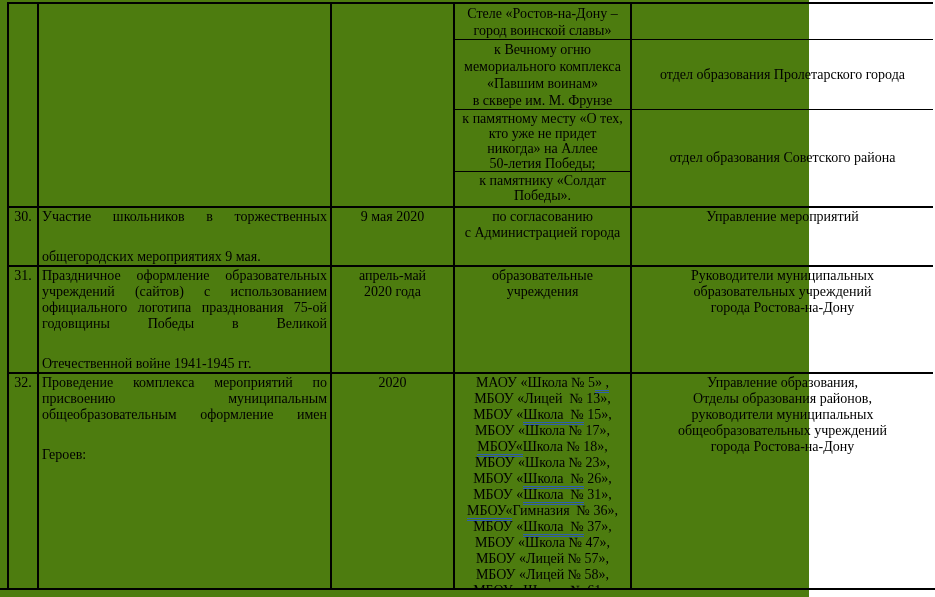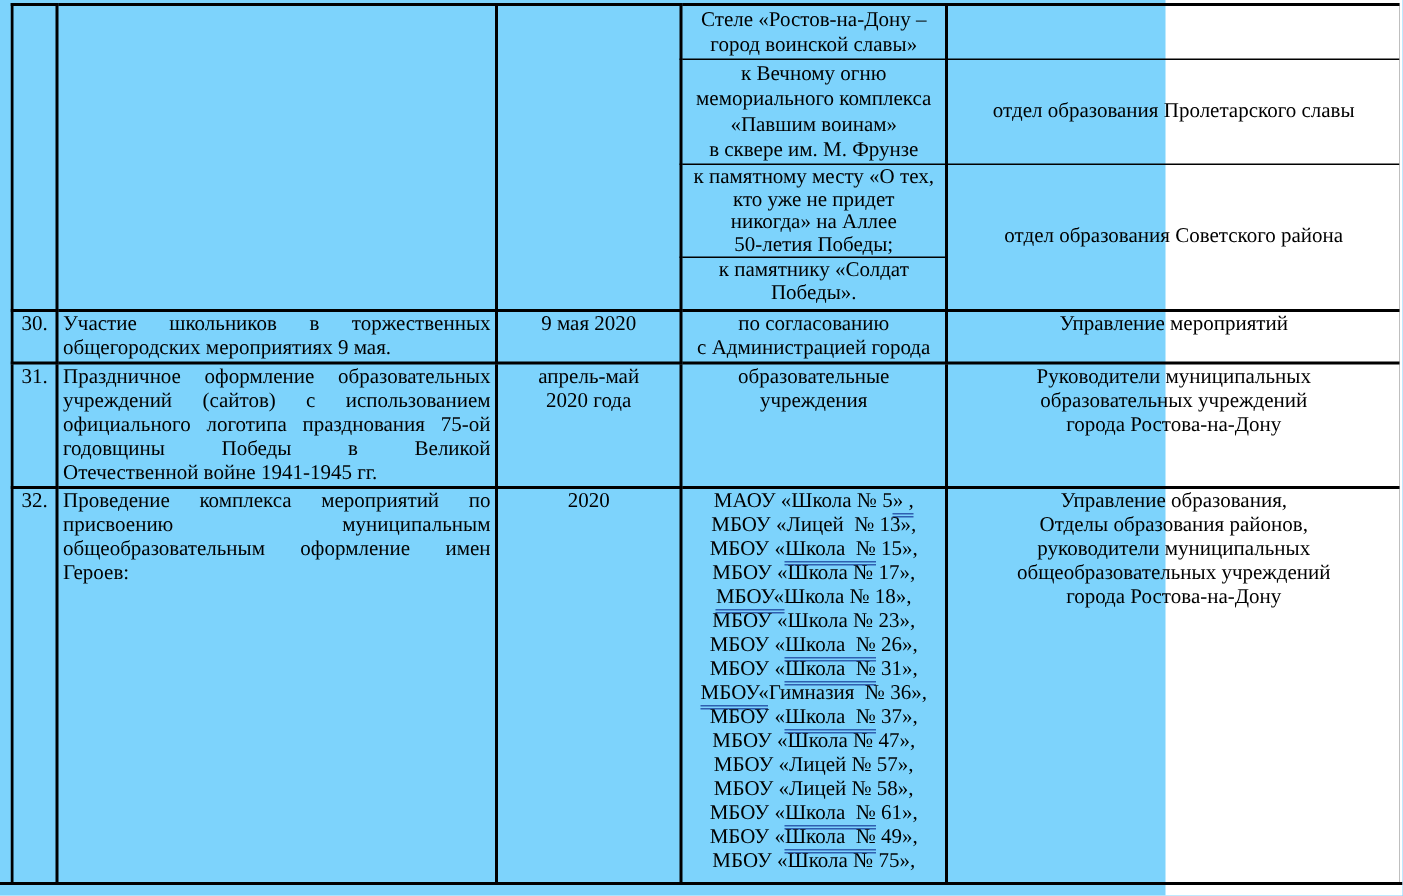--- a/index.html
+++ b/index.html
@@ -4,21 +4,21 @@
 <style>
   html, body { margin: 0; padding: 0; }
   body {
     width: 935px; height: 597px;
     background: #ffffff;
     font-family: "Liberation Serif", "DejaVu Serif", serif;
     color: #000;
     overflow: hidden;
     position: relative;
   }
-  .page { position: relative; width: 777px; height: 597px; background: #7dd3fc; }
+  .page { position: relative; width: 777px; height: 597px; background: #4d7c0f; padding-left: 32px; }
   .table-wrap {
     position: absolute; left: 7px; top: 2px;
     width: 926px; height: 586px;
     overflow: hidden;
   }
   table.doc {
     border-collapse: collapse;
     table-layout: fixed;
     width: 926px;
   }
@@ -31,21 +31,21 @@
     overflow: hidden;
   }
   .bt1 { border-top-width: 1px; margin-top: 20px; }
   .bb1 { border-bottom-width: 1px; }
   .center { text-align: center; white-space: pre-line; }
   .vmid { vertical-align: middle; }
   .num { text-align: center; }
   .lh15 { line-height: 15px; }
   .lh17 { line-height: 17px; }
   .jlines div { text-align: justify; text-align-last: justify; }
-  .jlines div:last-child { text-align: left; text-align-last: left; }
+  .jlines div:last-child { text-align: left; text-align-last: left; margin-top: 24px; }
   .schools div { text-align: center; }
   .u { border-bottom: 3px double var(--underline-color, #2f5fb0); }
   .bottom-line {
     position: absolute; left: 0; top: 588px;
     width: 935px; height: 2px; background: #000;
   }
 </style>
 </head>
 <body>
 
@@ -67,21 +67,21 @@
           <td rowspan="4"></td>
           <td class="center bb1 lh17">Стеле «Ростов-на-Дону –
 город воинской славы»</td>
           <td class="bb1"></td>
         </tr>
         <tr style="height:70px">
           <td class="center bt1 bb1 lh17">к Вечному огню
 мемориального комплекса
 «Павшим воинам»
 в сквере им. М. Фрунзе</td>
-          <td class="center vmid bt1 bb1">отдел образования Пролетарского славы</td>
+          <td class="center vmid bt1 bb1">отдел образования Пролетарского города</td>
         </tr>
         <tr style="height:62px">
           <td class="center bt1 bb1 lh15">к памятному месту «О тех,
 кто уже не придет
 никогда» на Аллее
 50-летия Победы;</td>
           <td rowspan="2" class="center vmid bt1">отдел образования Советского района</td>
         </tr>
         <tr style="height:35px">
           <td class="center bt1 lh15">к памятнику «Солдат

